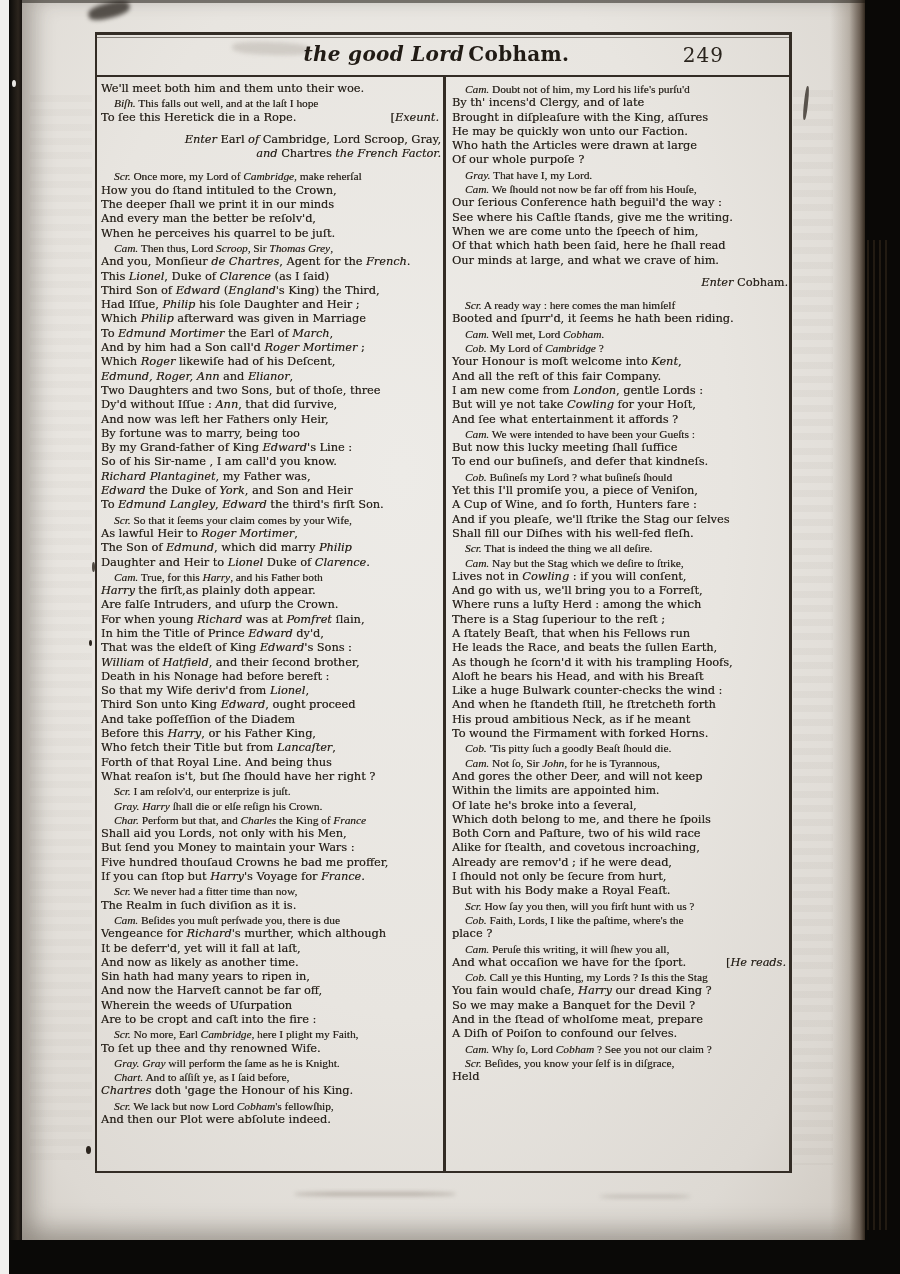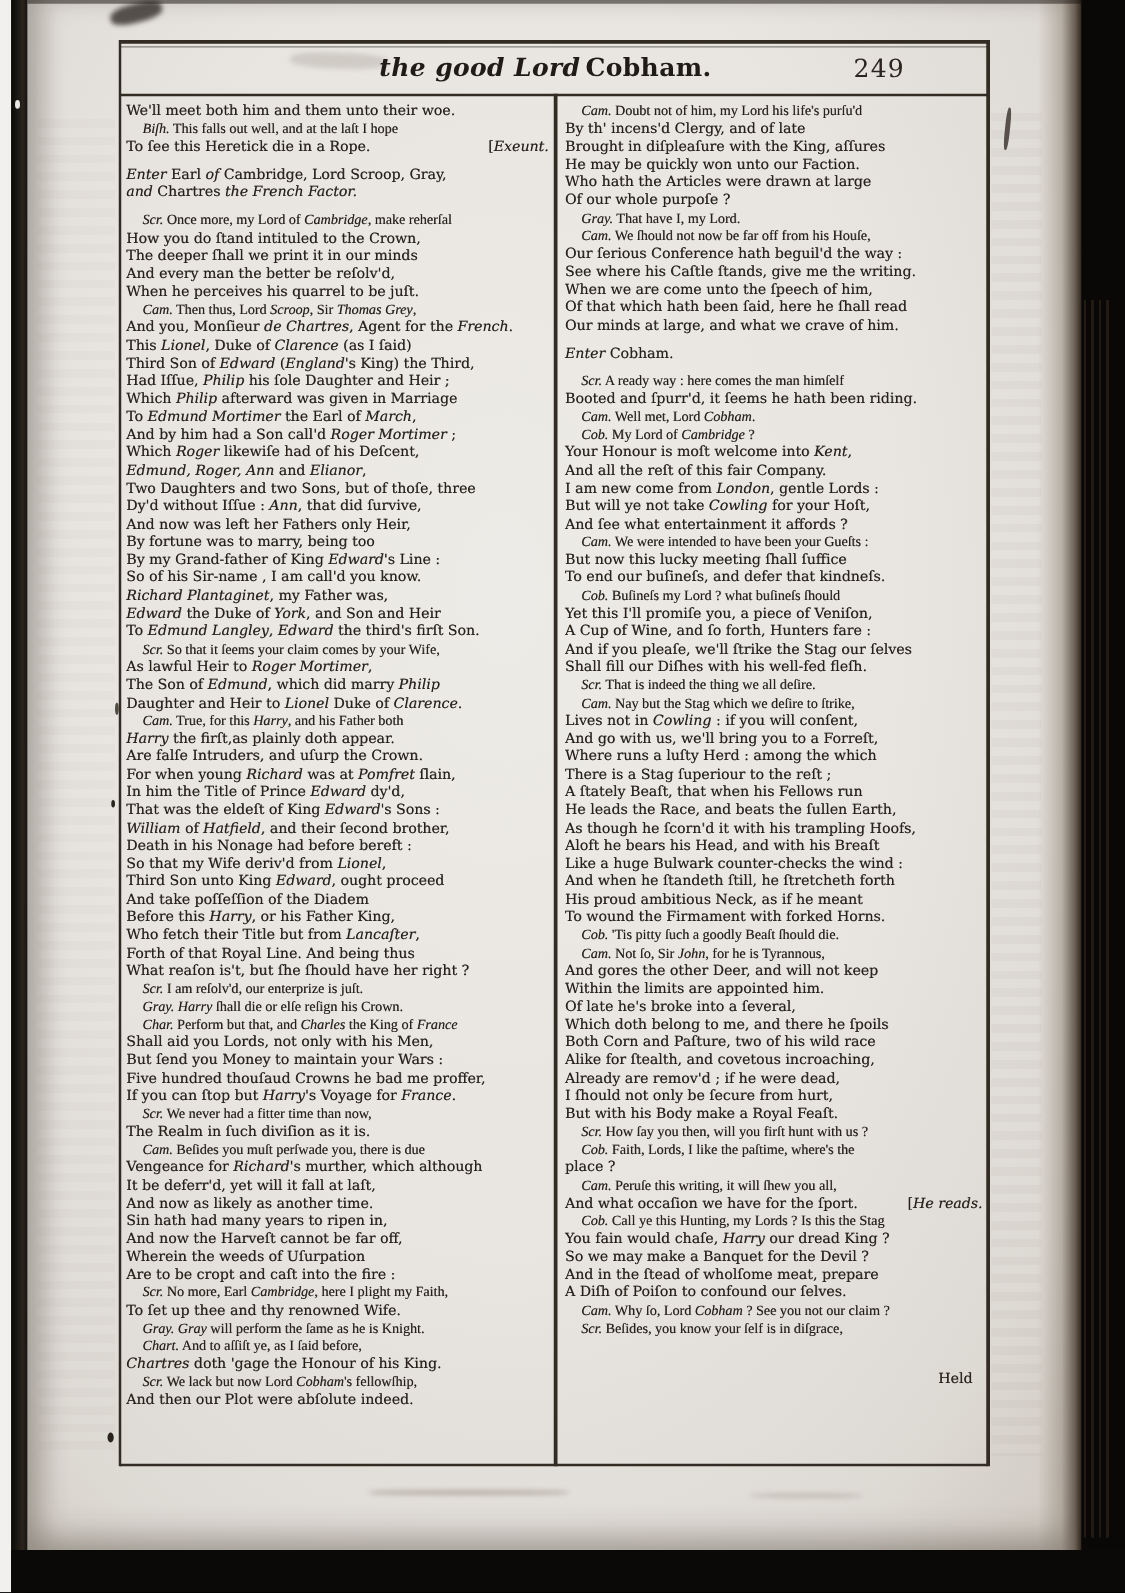--- a/index.html
+++ b/index.html
@@ -39,23 +39,23 @@
            font-size:20px;color:#2a241d;letter-spacing:1px;}
 
   
   .col{position:absolute;top:82px;}
   .col-left{left:101px;width:340px;}
   .col-right{left:452px;width:336px;}
   .line{position:relative;height:14.3px;line-height:14.3px;font-size:11.3px;color:#262019;
         white-space:nowrap;text-shadow:.25px 0 0 rgba(38,32,25,.55);}
   .line i{font-style:italic;}
   .in{padding-left:13px;font-family:Liberation Serif, serif;}
-  .sd{text-align:left;}
+  .sd{text-align:right;}
   .mt{margin-top:8px;} .mb{margin-bottom:8px;}
-  .cw{text-align:right;padding-right:10px;margin-top:26px;}
+  .cw{text-align:left;padding-right:10px;}
   .rt{position:absolute;right:2px;top:0;}
 
   
   .ghost{position:absolute;pointer-events:none;}
   .ghost-left{left:30px;top:95px;width:62px;height:1070px;opacity:.5;
       background:repeating-linear-gradient(180deg,rgba(115,104,92,.07) 0 7px,rgba(0,0,0,0) 7px 14.3px);}
   .ghost-rightmargin{left:793px;top:90px;width:40px;height:1075px;opacity:.55;
       background:repeating-linear-gradient(180deg,rgba(115,104,92,.09) 0 7px,rgba(0,0,0,0) 7px 14.3px);}
   .smudge{position:absolute;filter:blur(2px);border-radius:40%;}
   .sm-header{left:232px;top:42px;width:78px;height:13px;background:rgba(95,84,72,.18);transform:rotate(2deg);}

